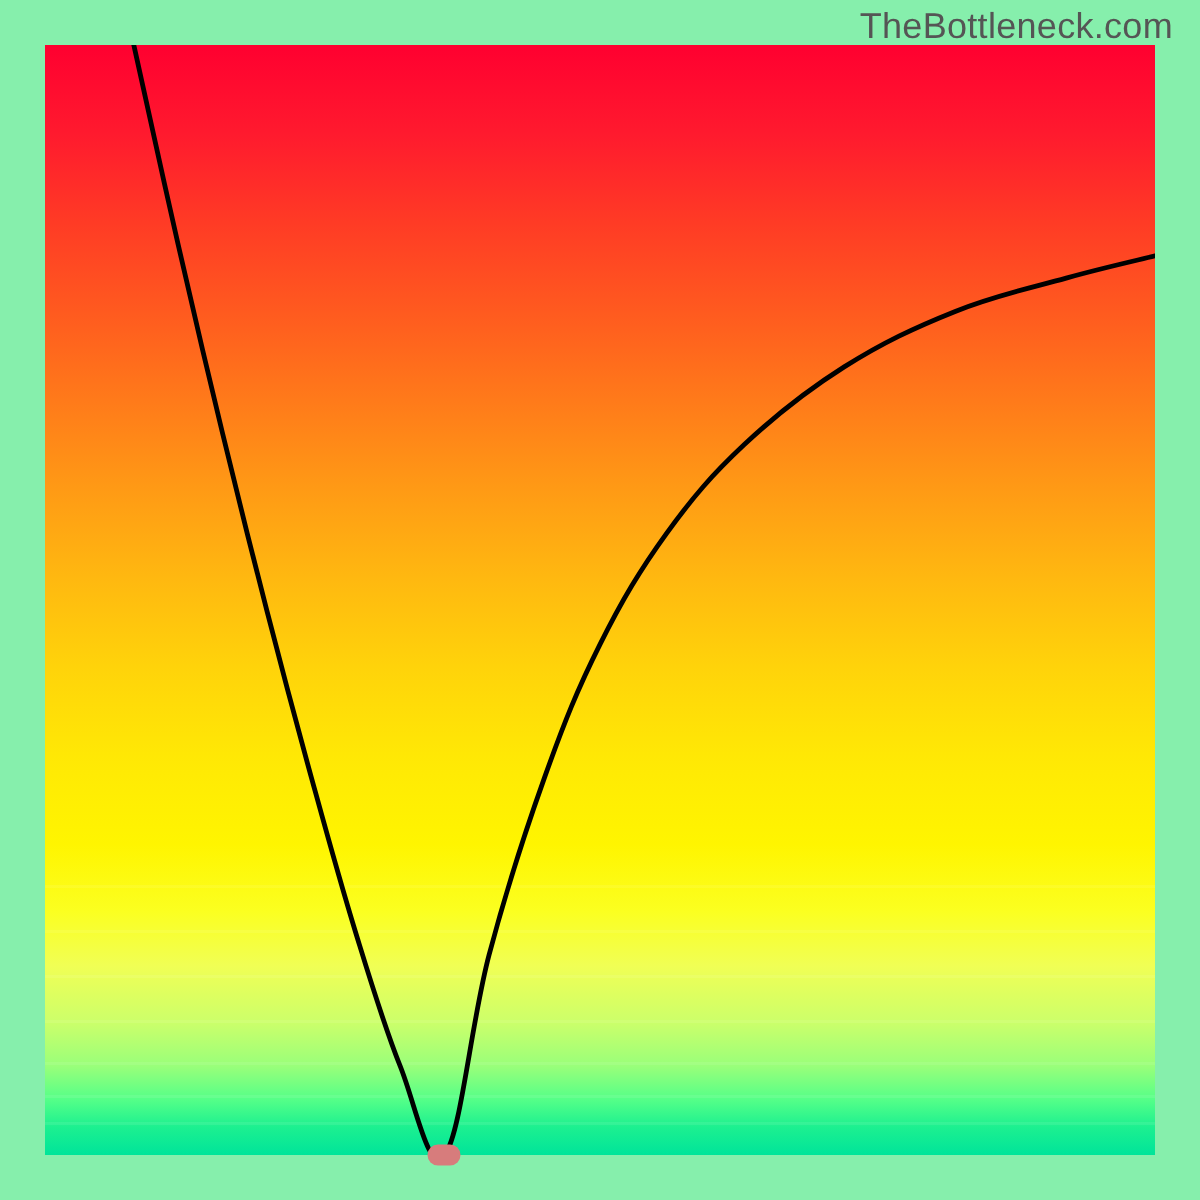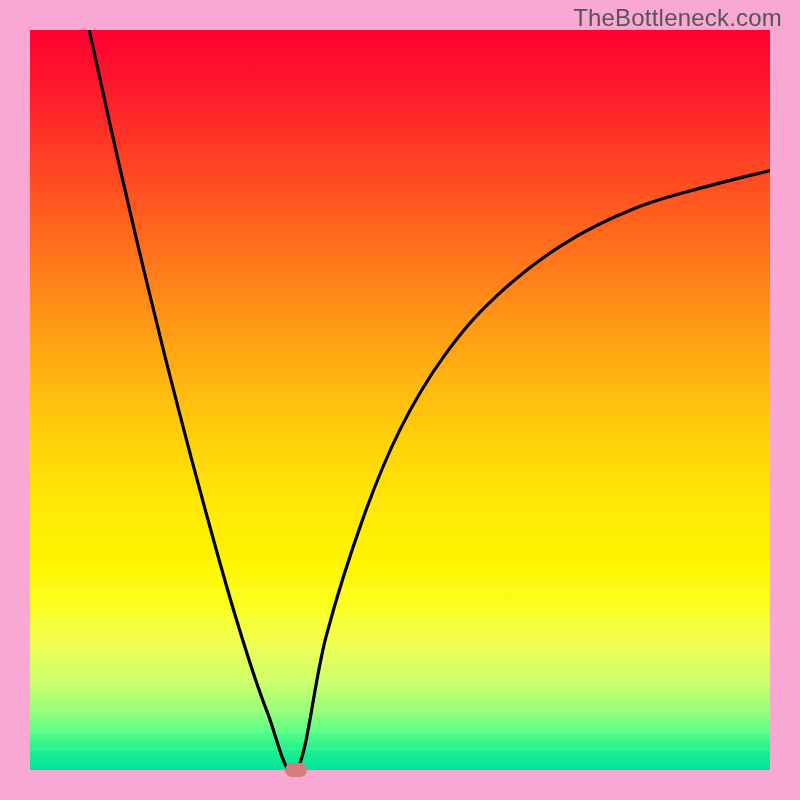--- a/index.html
+++ b/index.html
@@ -8,21 +8,21 @@
     width: 800px;
     height: 800px;
     background: #000;
     overflow: hidden;
     font-family: Arial, Helvetica, sans-serif;
   }
   .frame {
     position: relative;
     width: 800px;
     height: 800px;
-    background: #f9a8d4;
+    background: #86efac;
   }
   .watermark {
     position: absolute;
     top: 4px;
     right: 18px;
     color: #555;
     font-size: 24px;
     font-weight: 500;
     letter-spacing: 0.2px;
     z-index: 10;

